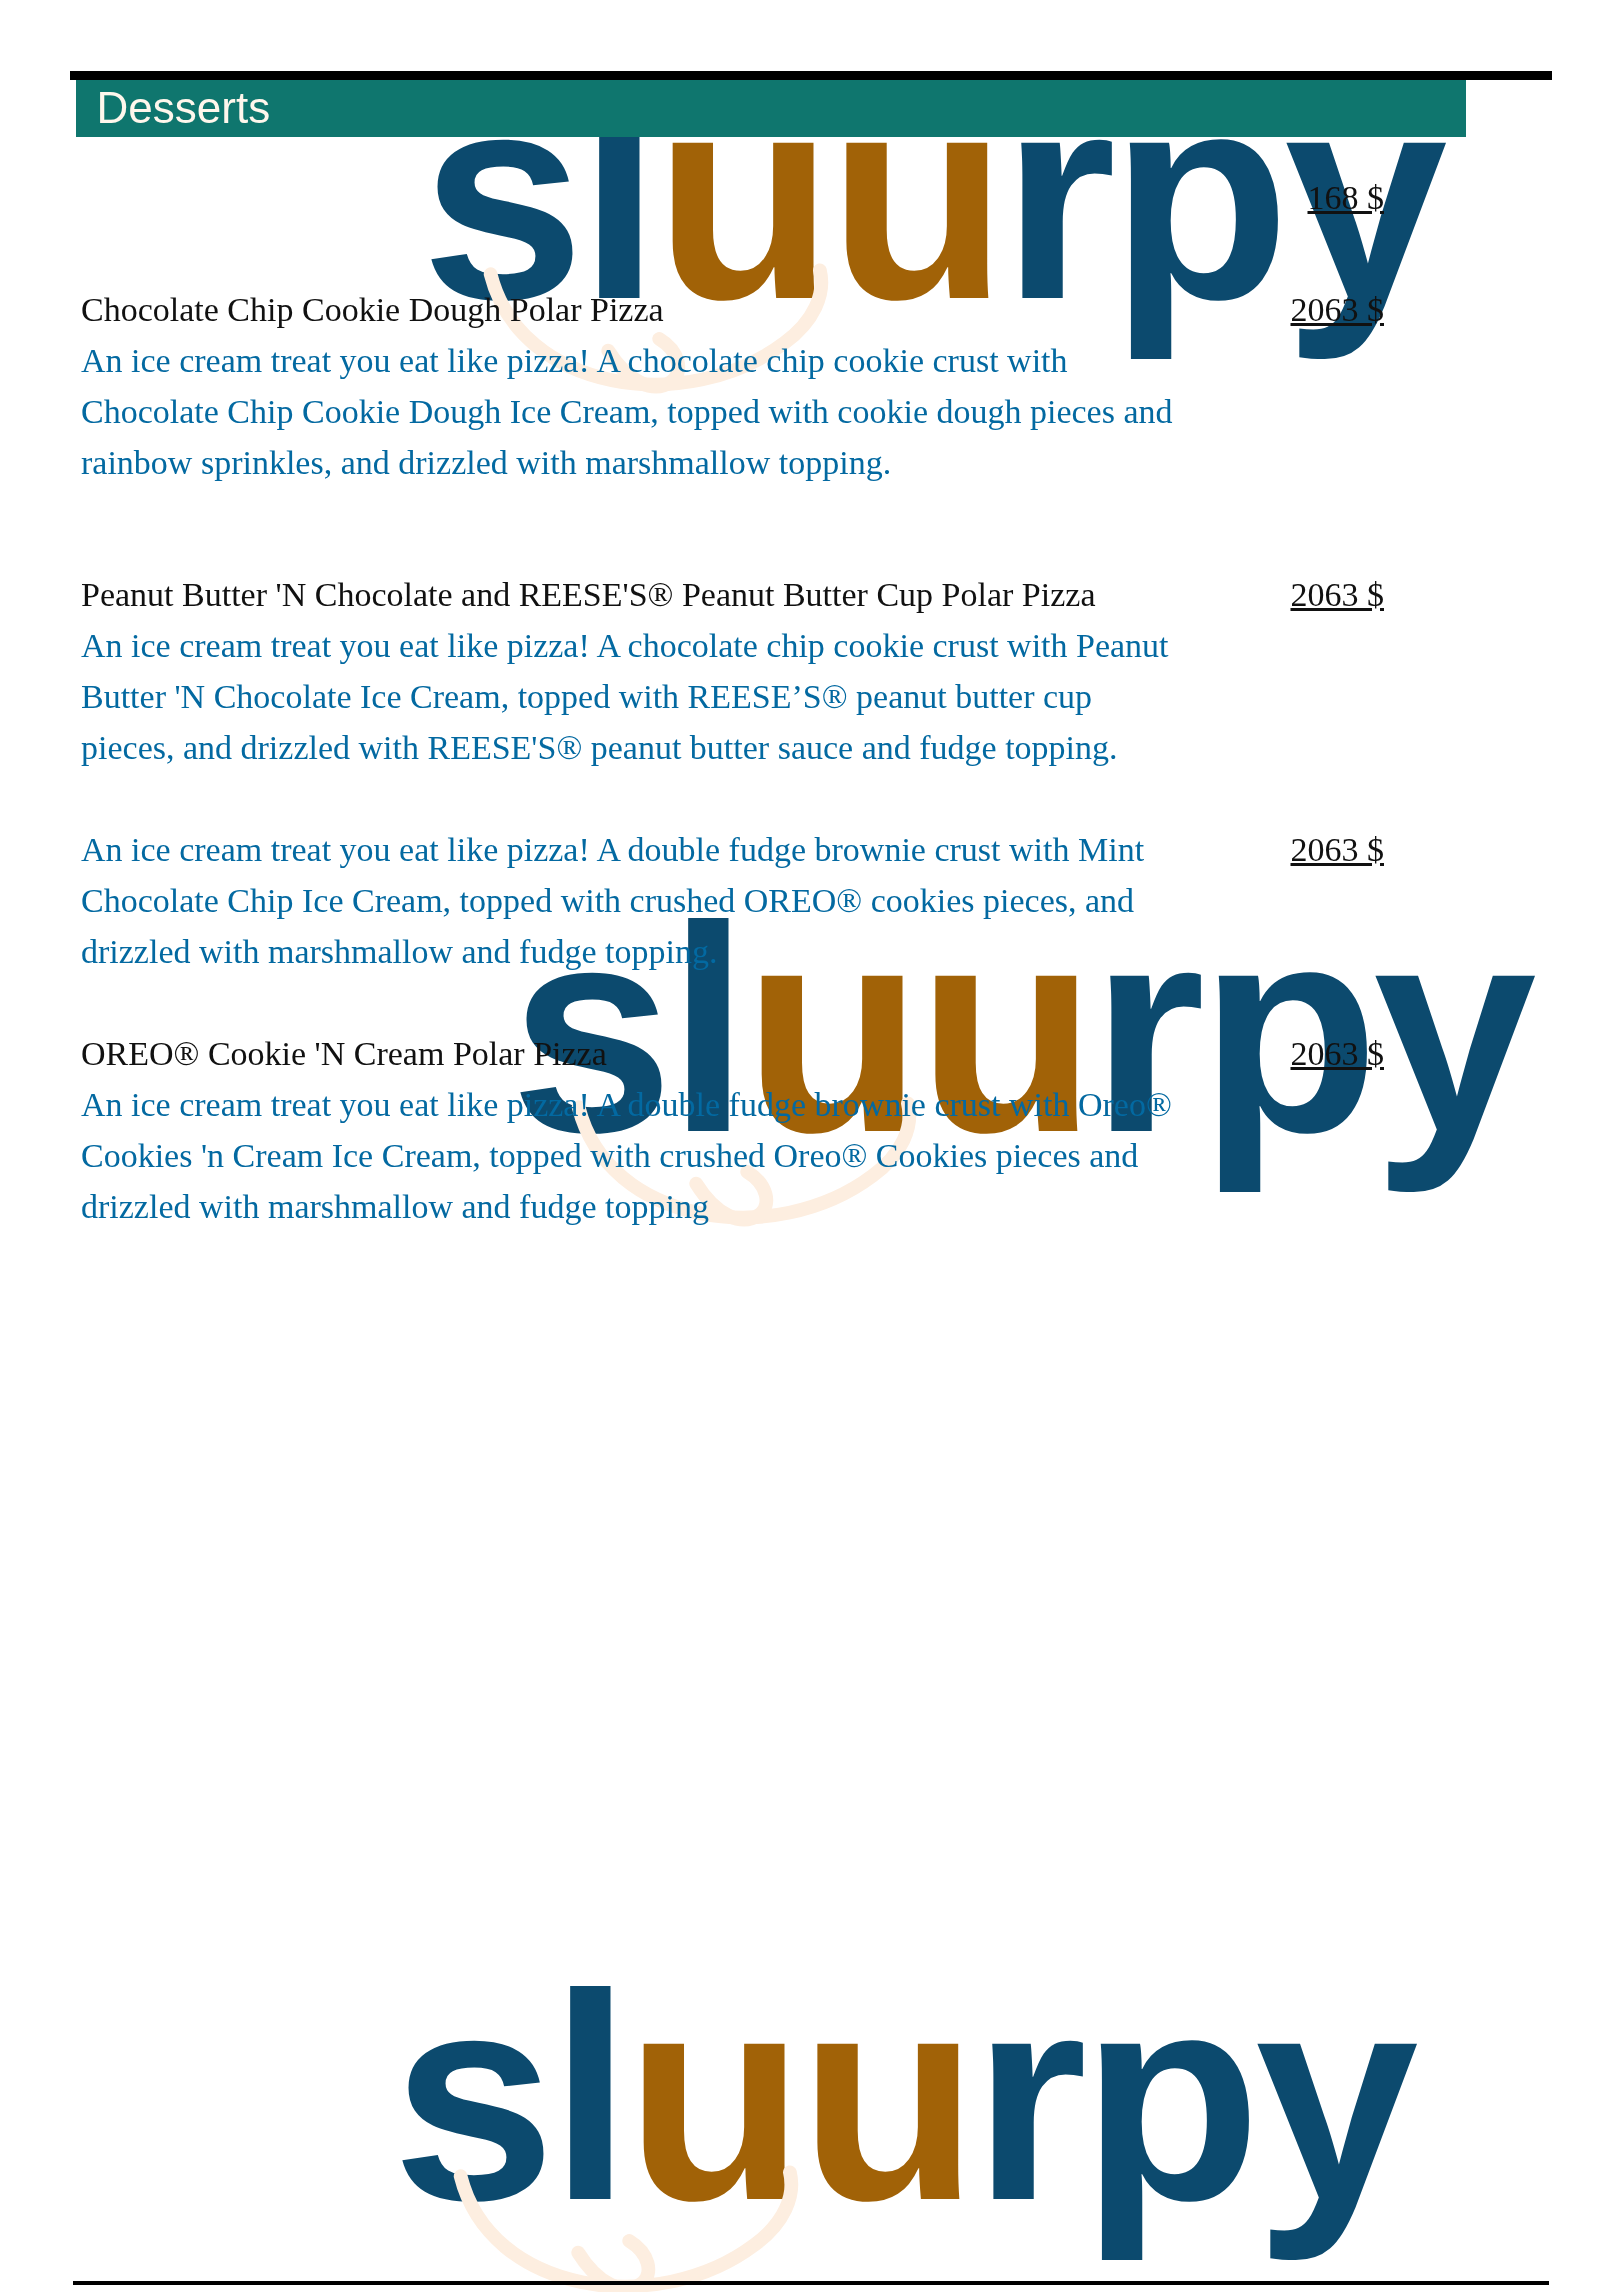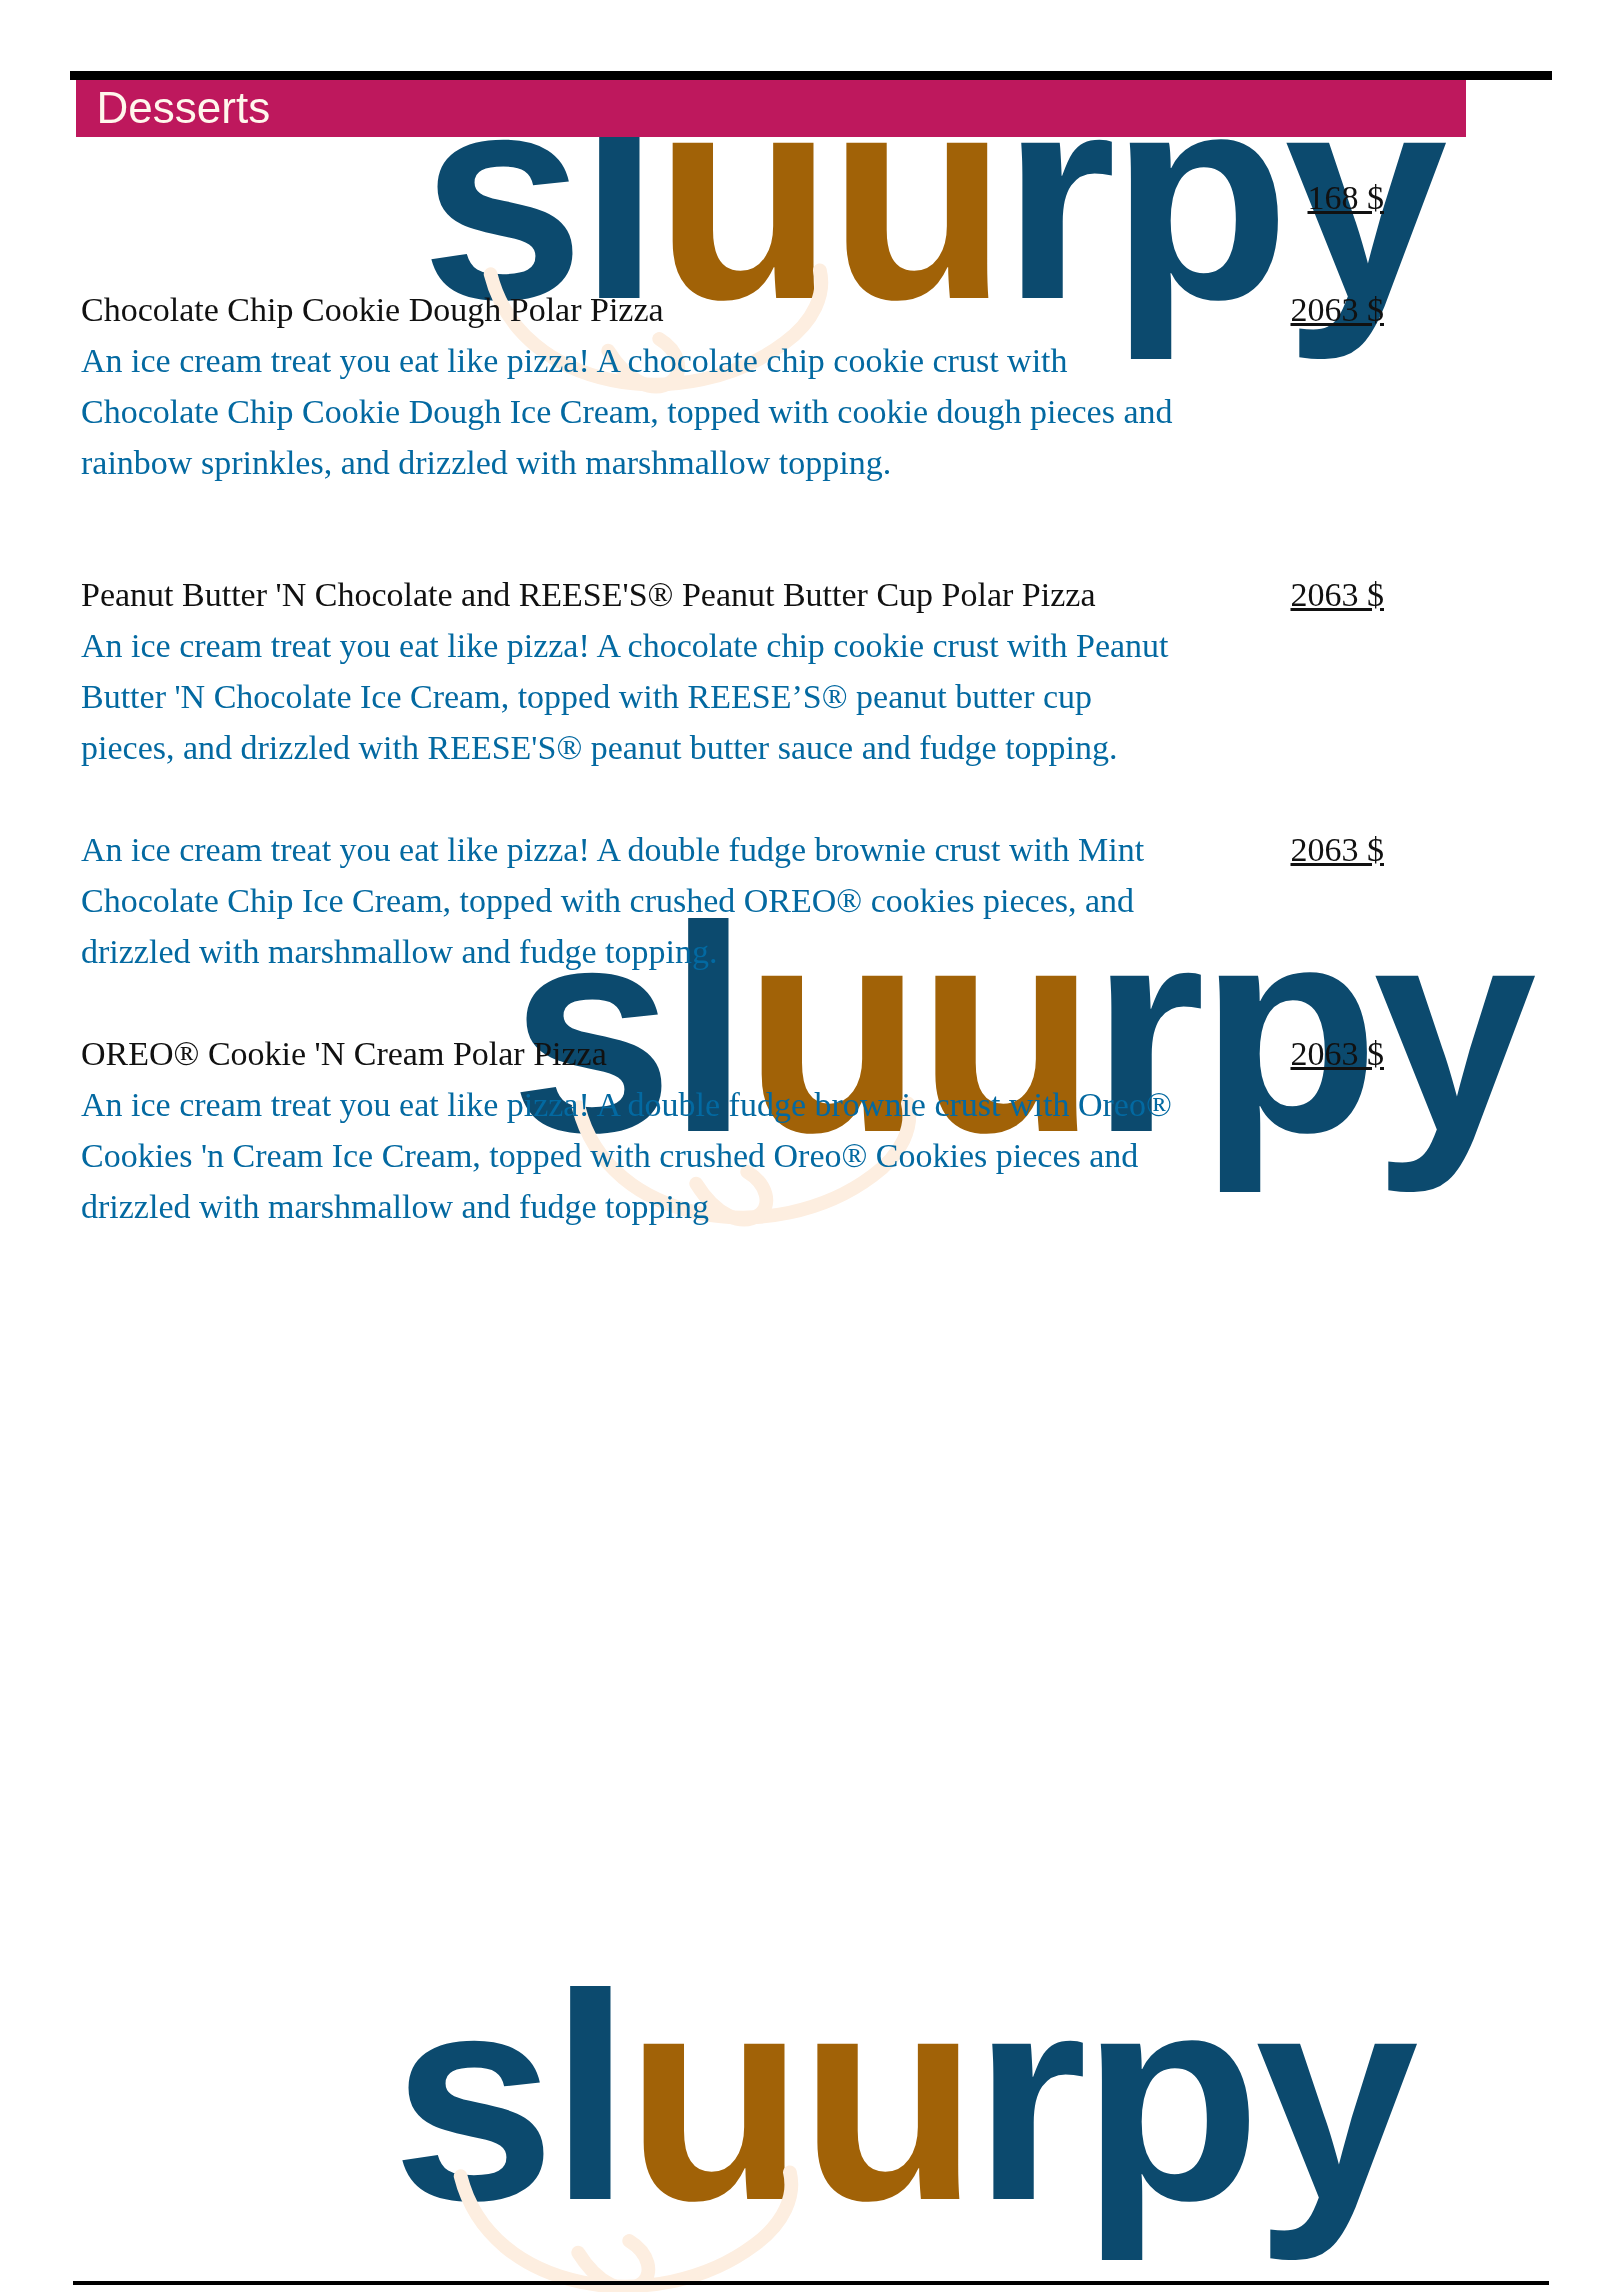--- a/index.html
+++ b/index.html
@@ -71,21 +71,21 @@
     z-index: 2;
   }
 
   
   .section-header {
     position: absolute;
     left: 76px;
     top: 80px;
     width: 1390px;
     height: 57px;
-    background: #be185d;
+    background: #0f766e;
     z-index: 2;
   }
   .section-header-title {
     position: absolute;
     left: 20.6px;
     top: 0px;
     font-family: "Liberation Sans", sans-serif;
     font-weight: normal;
     font-size: 44px;
     line-height: 55px;

